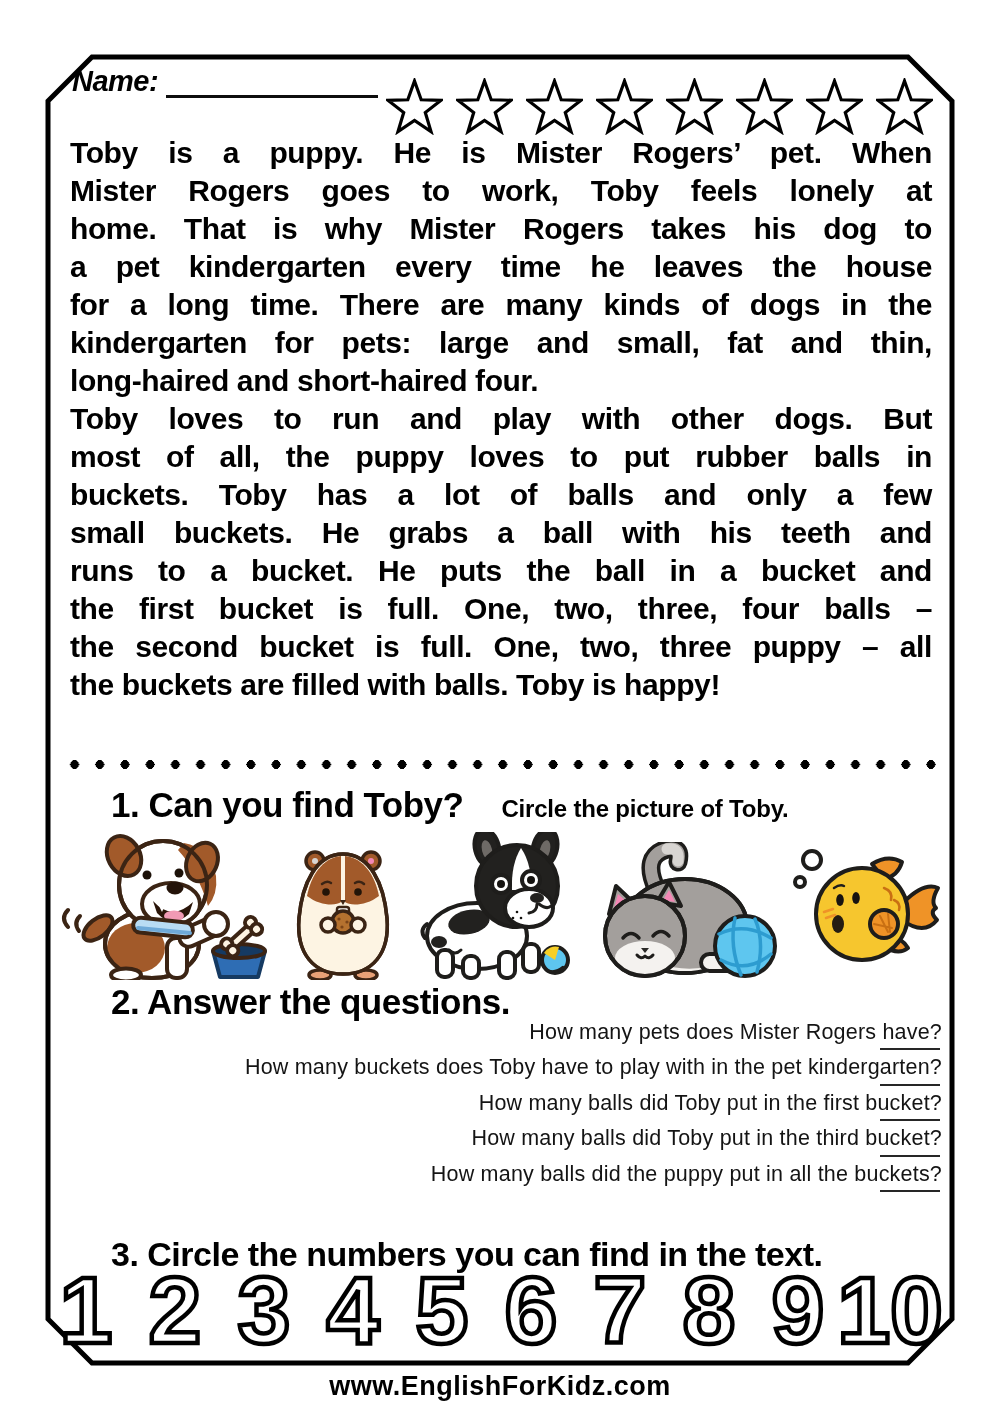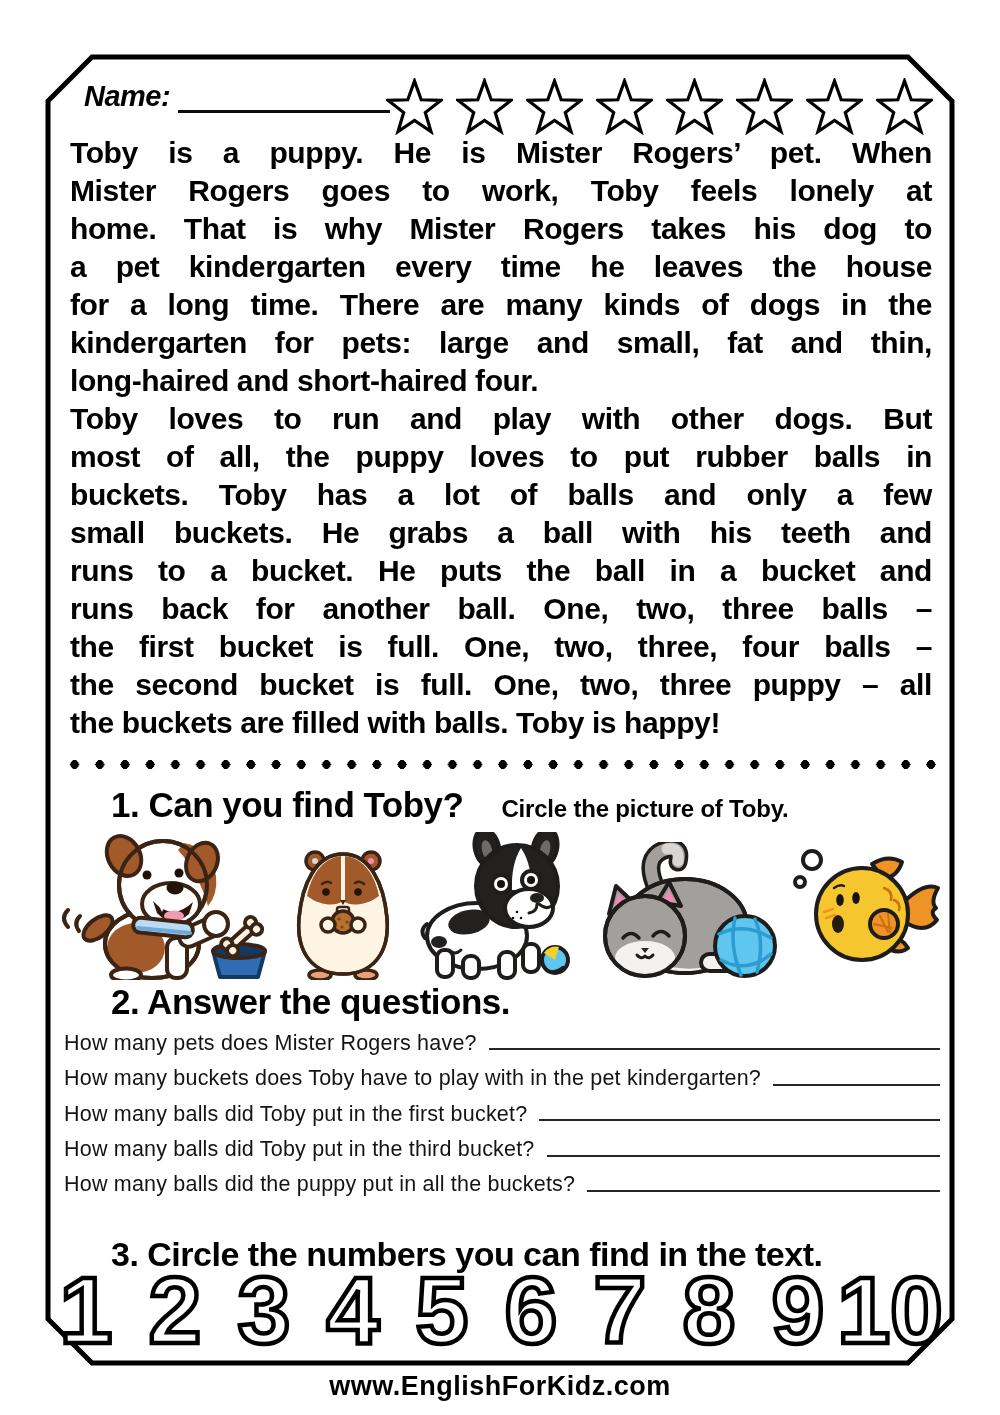--- a/index.html
+++ b/index.html
@@ -1,21 +1,21 @@
 <!DOCTYPE html>
 <html style="--c-ink: #000000; --c-outline_warm: #3b2414; --c-outline_dark: #1e1d1b; --c-brown: #a25a2a; --c-cream: #fdf4e3; --c-cookie: #b5722f; --c-collar_blue: #b9dcf4; --c-collar_blue_dark: #6ea9d8; --c-bowl_blue: #2e6db4; --c-bowl_blue_dark: #153a62; --c-pink: #f09ab4; --c-paw_pink: #e8a177; --c-black: #22211f; --c-gray: #a39f9c; --c-gray_light: #d8d5d2; --c-white_warm: #f4f2ef; --c-ear_pink: #f387b5; --c-yarn_blue: #5ec6ef; --c-yarn_blue_dark: #2d9cd0; --c-ball_yellow: #f6cf27; --c-fish_yellow: #f6c62e; --c-fish_orange: #ef9327; --c-fish_orange_dark: #c97013;"><head>
 <meta charset="utf-8">
 <style>
   html,body{margin:0;padding:0;background:#fff;}
   .page{position:relative;width:1000px;height:1415px;background:#fff;overflow:hidden;
         font-family:"Liberation Sans",sans-serif;color:#000;}
   .frame{position:absolute;left:0;top:0;width:1000px;height:1415px;pointer-events:none;}
 
   
-  .name-row{position:absolute;left:72px;top:80px;display:flex;margin-left:12px;}
+  .name-row{position:absolute;left:72px;top:65px;display:flex;}
   .name-label{font-size:29px;font-weight:bold;font-style:italic;letter-spacing:-0.5px;}
   .name-line{display:inline-block;width:212px;border-bottom:3.5px solid #0d0d0d;margin-left:8px;height:30px;}
 
   
   .stars-row{position:absolute;left:386px;top:78px;display:flex;gap:13px;}
   .stars-row svg{display:block;}
 
   
   .story{position:absolute;left:70px;top:134px;width:862px;}
   .line{height:38px;line-height:38px;font-size:30px;font-weight:bold;letter-spacing:-0.4px;
@@ -35,21 +35,21 @@
   .head-q2{left:64px;top:982px;}
   .head-q3{left:64px;top:1234px;}
 
   
   .animals-row{position:absolute;left:60px;top:824px;width:882px;height:156px;
       display:flex;justify-content:space-between;align-items:flex-end;}
   .animals-row svg{display:block;}
 
   
   .questions{position:absolute;left:64px;top:1022px;width:878px;}
-  .q-row{display:flex;align-items:flex-end;height:35.4px;}
+  .q-row{display:flex;align-items:flex-end;height:35.4px;flex-direction:column;}
   .q-label{font-size:21.5px;letter-spacing:0.2px;line-height:1;padding-bottom:3px;color:#141414;white-space:nowrap;}
   .q-line{flex:1;border-bottom:2.5px solid #262626;margin:0 2px 7px 12px;min-width:60px;}
 
   
   .numbers-row{position:absolute;left:60px;top:1266px;width:882px;height:86px;}
   .outline-num{font-family:"Liberation Sans",sans-serif;font-weight:bold;font-size:95px;
       fill:#fff;stroke:#000;stroke-width:4.5px;}
 
   
   .footer{position:absolute;left:0;top:1371px;width:1000px;text-align:center;}
@@ -115,21 +115,20 @@
         <div class="line">kindergarten for pets: large and small, fat and thin,</div>
         <div class="line line-end">long-haired and short-haired four.</div>
       </div>
     <div>
 
     <div class="line">Toby loves to run and play with other dogs. But</div>
         <div class="line">most of all, the puppy loves to put rubber balls in</div>
         <div class="line">buckets. Toby has a lot of balls and only a few</div>
         <div class="line">small buckets. He grabs a ball with his teeth and</div>
         <div class="line">runs to a bucket. He puts the ball in a bucket and</div>
-        <div class="line">runs back for another ball. One, two, three balls –</div>
         <div class="line">the first bucket is full. One, two, three, four balls –</div>
         <div class="line">the second bucket is full. One, two, three puppy – all</div>
         <div class="line line-end">the buckets are filled with balls. Toby is happy!</div>
       </div>
   </div>
 
   <div class="dotted-sep"></div>
 
   <div class="sec-head head-q1">
     <span class="sec-title">1. Can you find Toby?</span>

